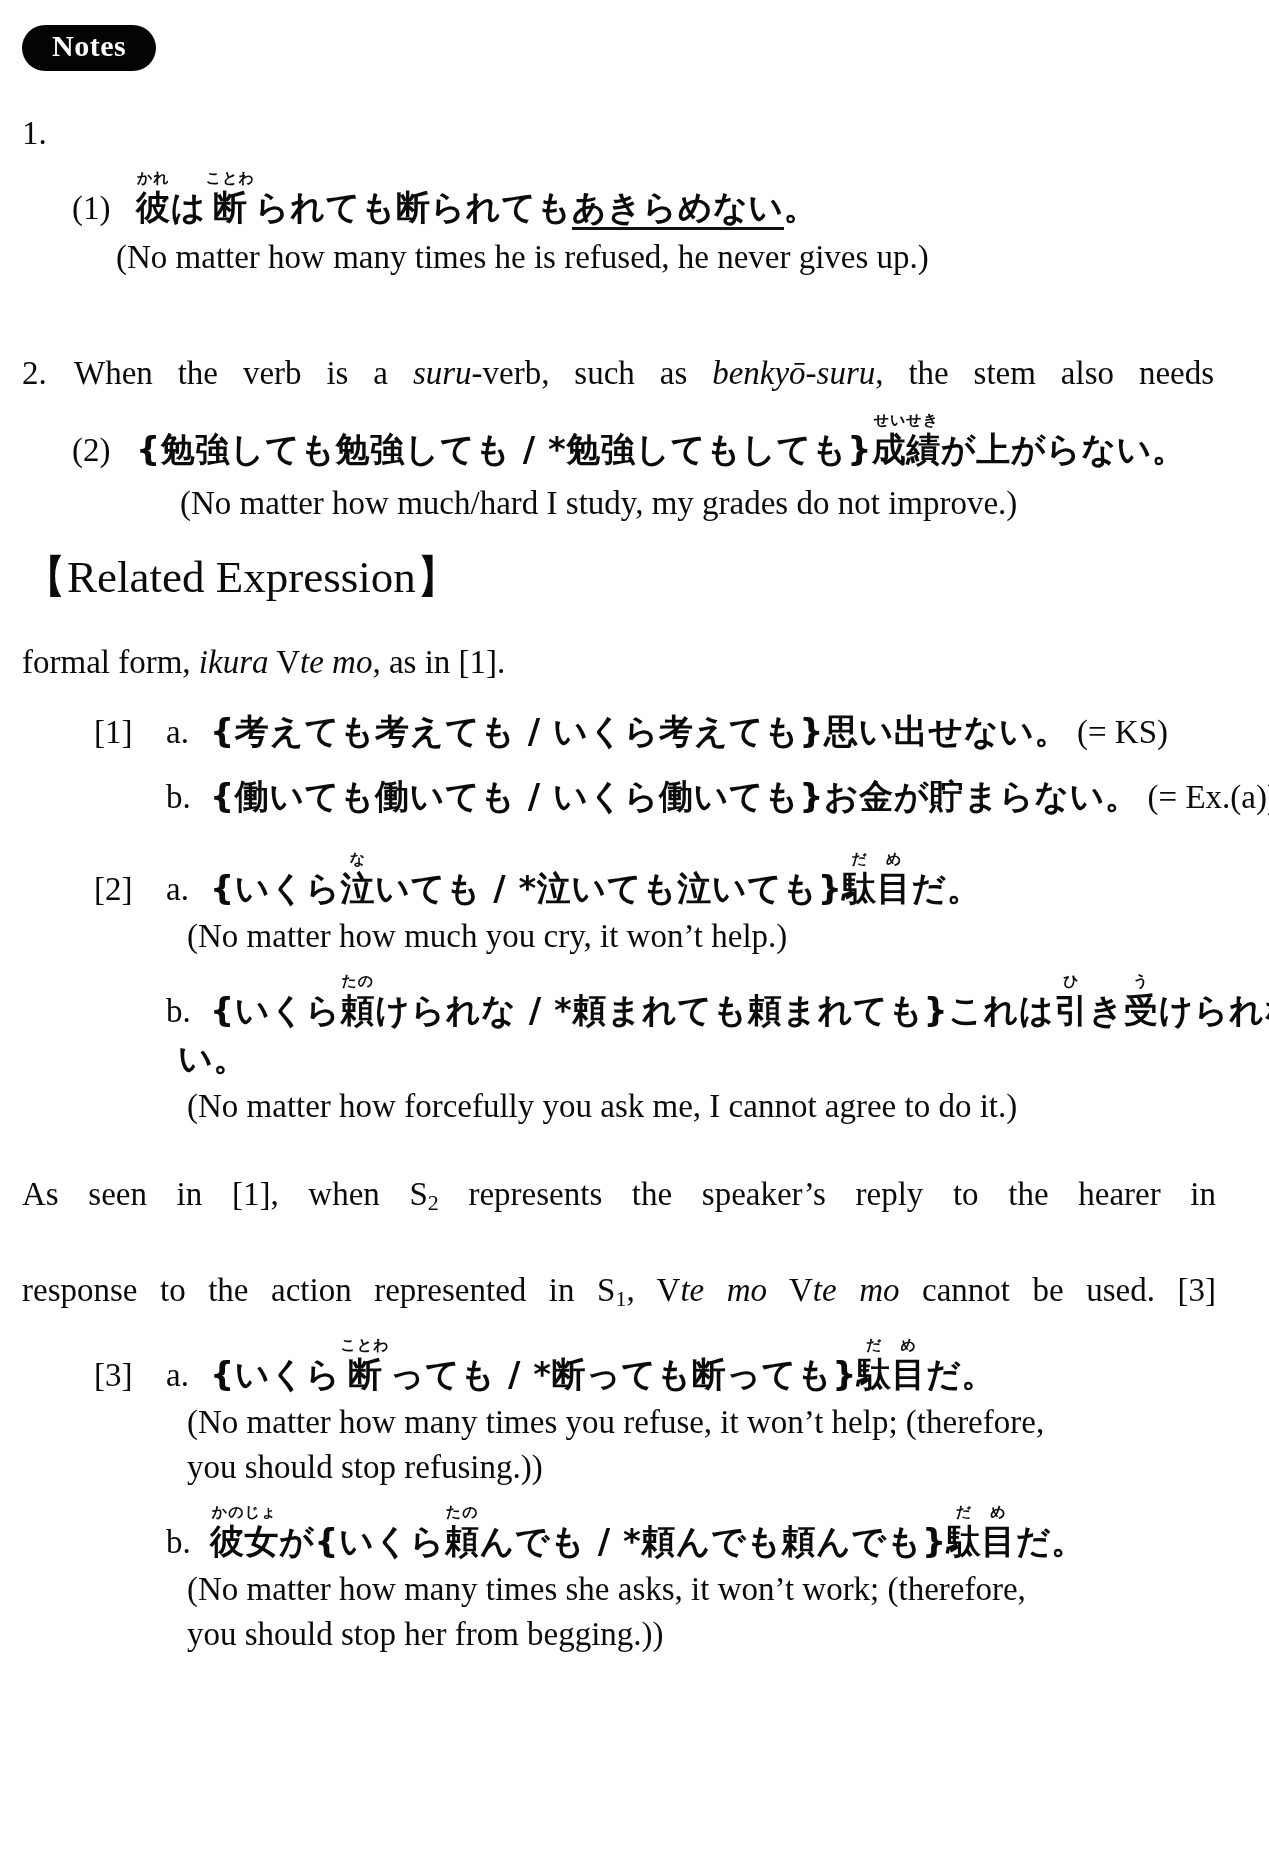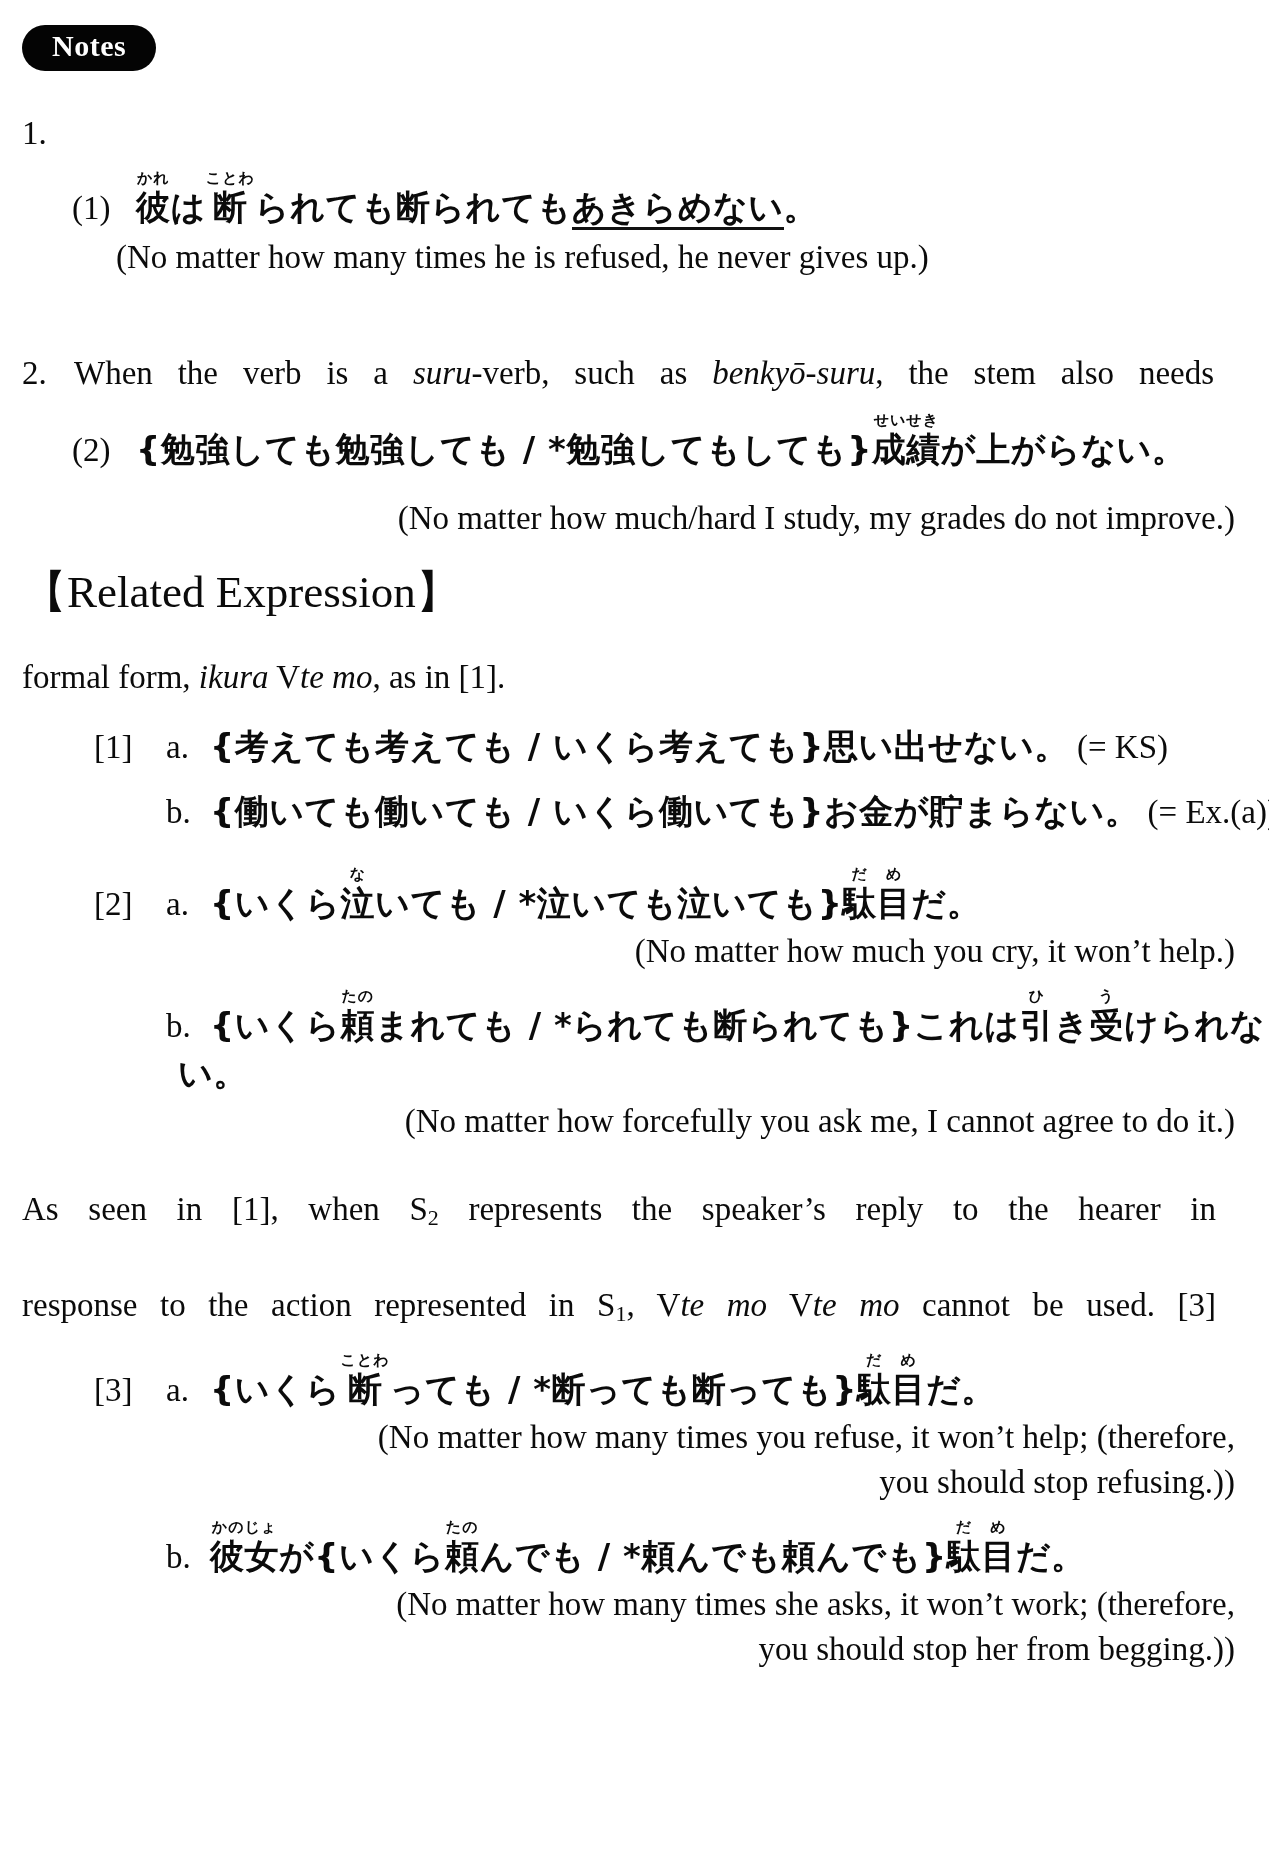--- a/index.html
+++ b/index.html
@@ -75,22 +75,22 @@
   .r1b{margin-top:16px;}
   .r2b{margin-top:14px;}
   .r3b{margin-top:14px;}
   
   .jp div + div{margin-left:-32px;}
   
   .transl{
     font-size:33px;line-height:45px;white-space:pre-line;
   }
   .t1{margin-top:4px;margin-left:94px;}
-  .t2{margin-top:23px;margin-left:158px;text-align:right;}
-  .tb{margin-top:2px;margin-left:165px;text-align:right;}
+  .t2{margin-top:8px;margin-left:158px;}
+  .tb{margin-top:2px;margin-left:165px;}
 </style>
 </head>
 <body>
 
 <div class="page">
 
   <div class="badge">Notes</div>
 
   <div class="note note1">
     <div class="nnum">1.</div>
@@ -158,21 +158,21 @@
     <div class="jp rich">
         <div><span>{いくら</span><span class="rb"><span class="rt">な</span><span class="rbase">泣</span></span><span>いても / *泣いても泣いても}</span><span class="rb"><span class="rt">だ</span><span class="rbase">駄</span></span><span class="rb"><span class="rt">め</span><span class="rbase">目</span></span><span>だ。</span></div>
       </div>
   </div>
   <div class="transl tb">(No matter how much you cry, it won’t help.)</div>
 
   <div class="exrow exb r2b">
     <div class="exnum"></div>
     <div class="exletter">b.</div>
     <div class="jp rich">
-        <div><span>{いくら</span><span class="rb"><span class="rt">たの</span><span class="rbase">頼</span></span><span>まれても / *られても断られても}これは</span><span class="rb"><span class="rt">ひ</span><span class="rbase">引</span></span><span>き</span><span class="rb"><span class="rt">う</span><span class="rbase">受</span></span><span>けられな</span></div>
+        <div><span>{いくら</span><span class="rb"><span class="rt">たの</span><span class="rbase">頼</span></span><span>けられな / *頼まれても頼まれても}これは</span><span class="rb"><span class="rt">ひ</span><span class="rbase">引</span></span><span>き</span><span class="rb"><span class="rt">う</span><span class="rbase">受</span></span><span>けられな</span></div>
         <div><span>い。</span></div>
       </div>
   </div>
   <div class="transl tb">(No matter how forcefully you ask me, I cannot agree to do it.)</div>
 
   <div class="para rich just asseen">
       <div><span>As seen in [1], when S</span><span class="sb">2</span><span> represents the speaker’s reply to the hearer in</span></div>
       <div><span>response to the action represented in S</span><span class="sb">1</span><span>, V</span><span class="it">te mo</span><span> V</span><span class="it">te mo</span><span> cannot be used. [3]</span></div>
       <div><span class="sb"></span></div>
     </div>

